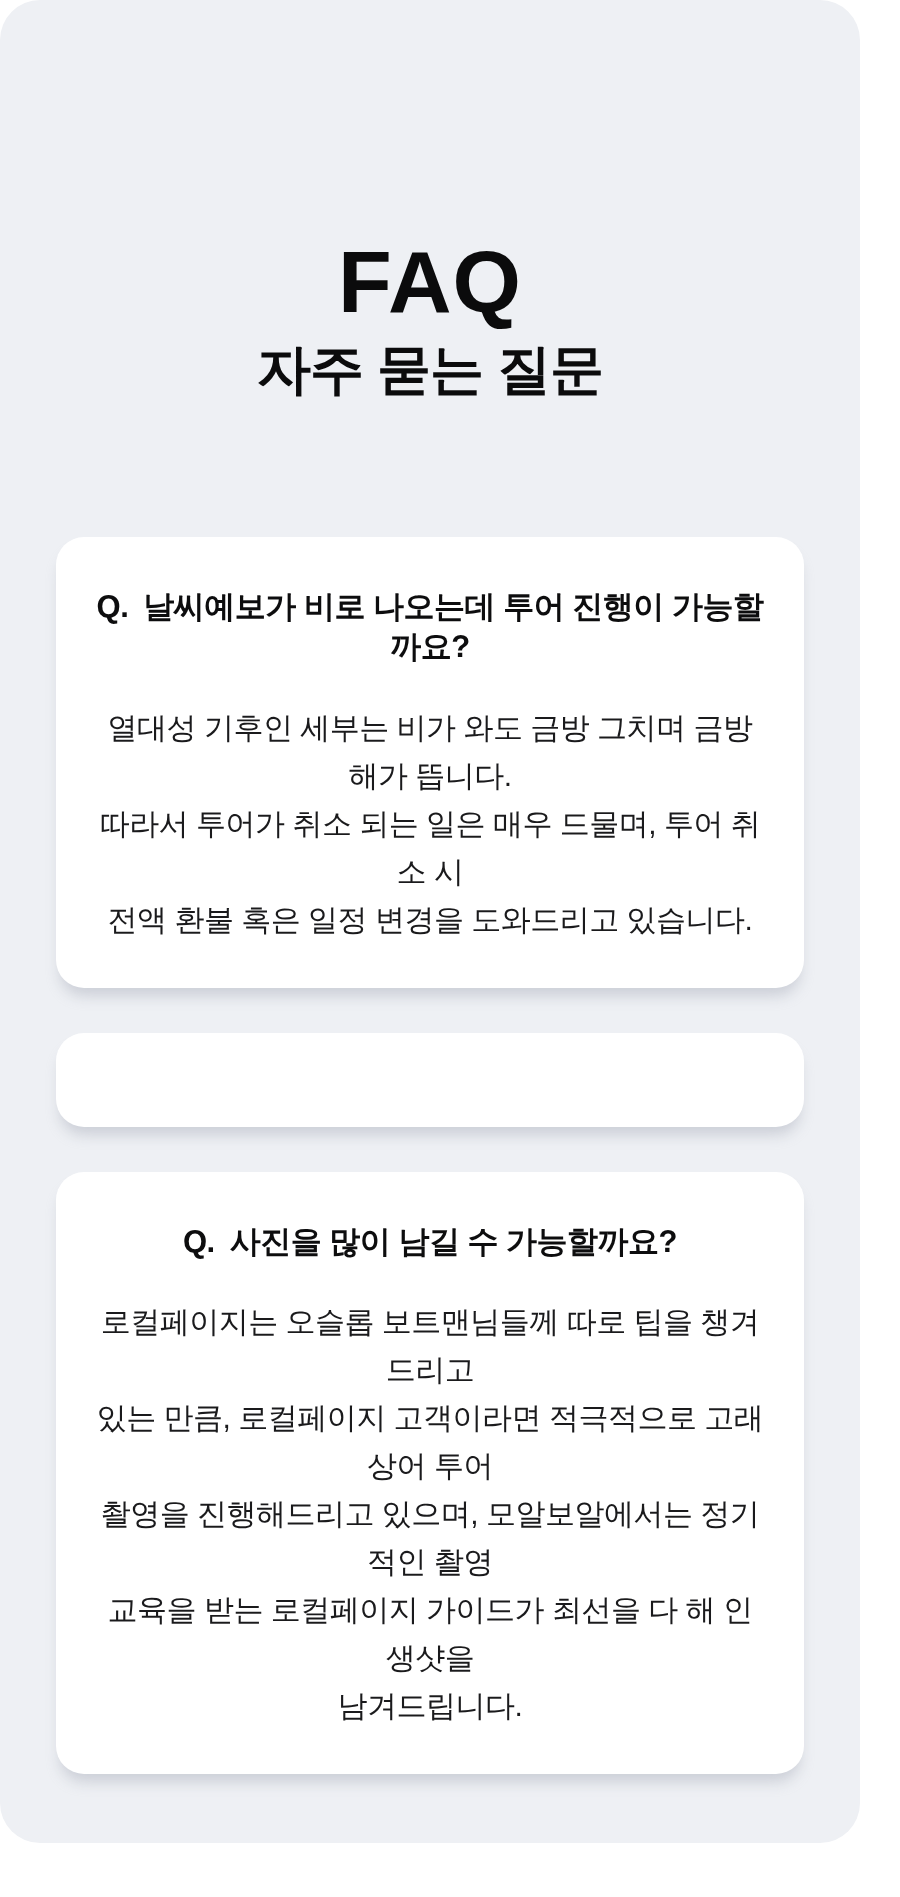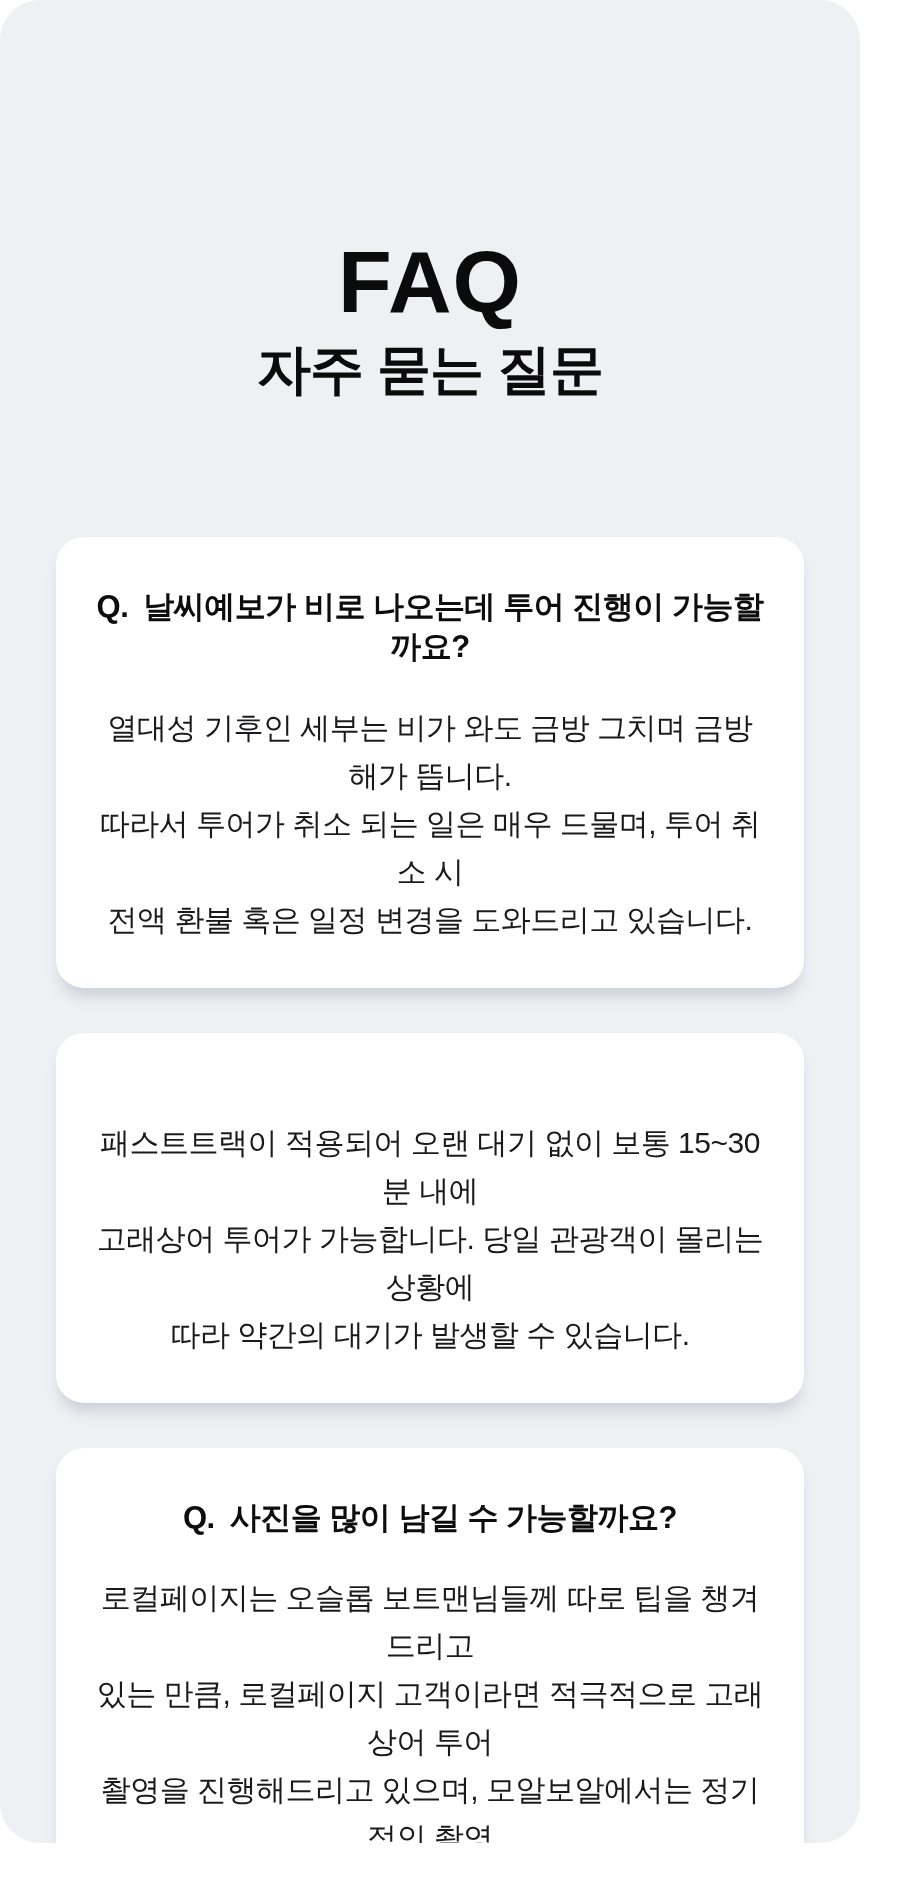--- a/index.html
+++ b/index.html
@@ -86,23 +86,20 @@
     <div class="card">
       <div class="question">
         <span class="q-prefix">Q.</span><span>날씨예보가 비로 나오는데 투어 진행이 가능할까요?</span>
       </div>
       <div class="answer">열대성 기후인 세부는 비가 와도 금방 그치며 금방 해가 뜹니다.
 따라서 투어가 취소 되는 일은 매우 드물며, 투어 취소 시
 전액 환불 혹은 일정 변경을 도와드리고 있습니다.</div>
     </div>
 
     <div class="card">
-      <div class="answer">패스트트랙이 적용되어 오랜 대기 없이 보통 15~30분 내에
-고래상어 투어가 가능합니다. 당일 관광객이 몰리는 상황에
-따라 약간의 대기가 발생할 수 있습니다.</div>
     </div>
 
     <div class="card">
       <div class="question">
         <span class="q-prefix">Q.</span><span>사진을 많이 남길 수 가능할까요?</span>
       </div>
       <div class="answer">로컬페이지는  오슬롭 보트맨님들께 따로 팁을 챙겨드리고
 있는 만큼, 로컬페이지 고객이라면 적극적으로 고래상어 투어
 촬영을  진행해드리고 있으며, 모알보알에서는 정기적인 촬영
 교육을 받는 로컬페이지 가이드가 최선을 다 해 인생샷을

